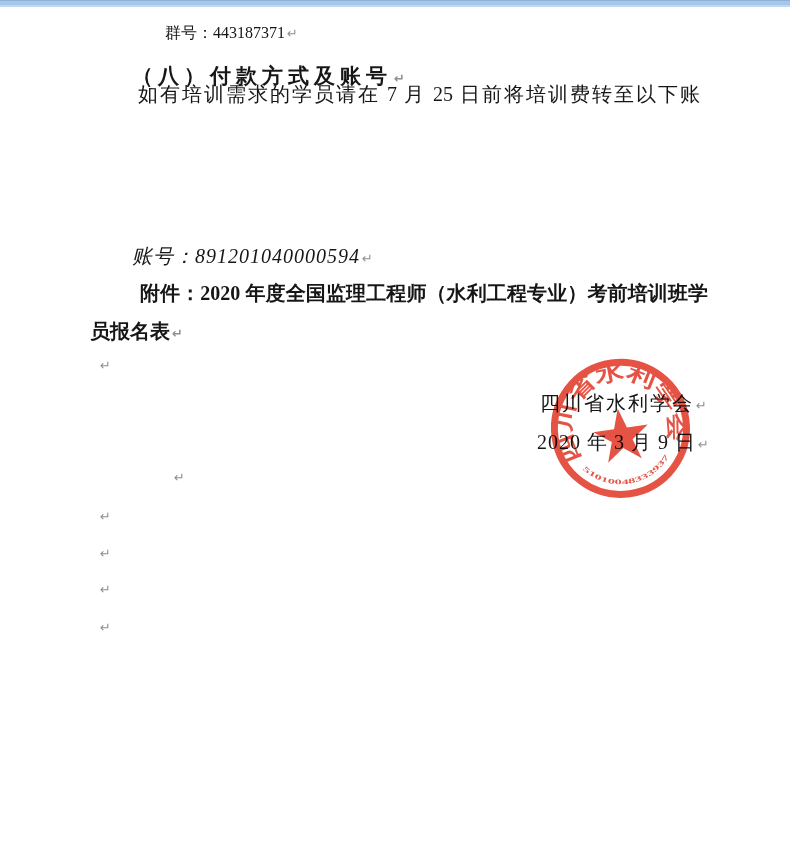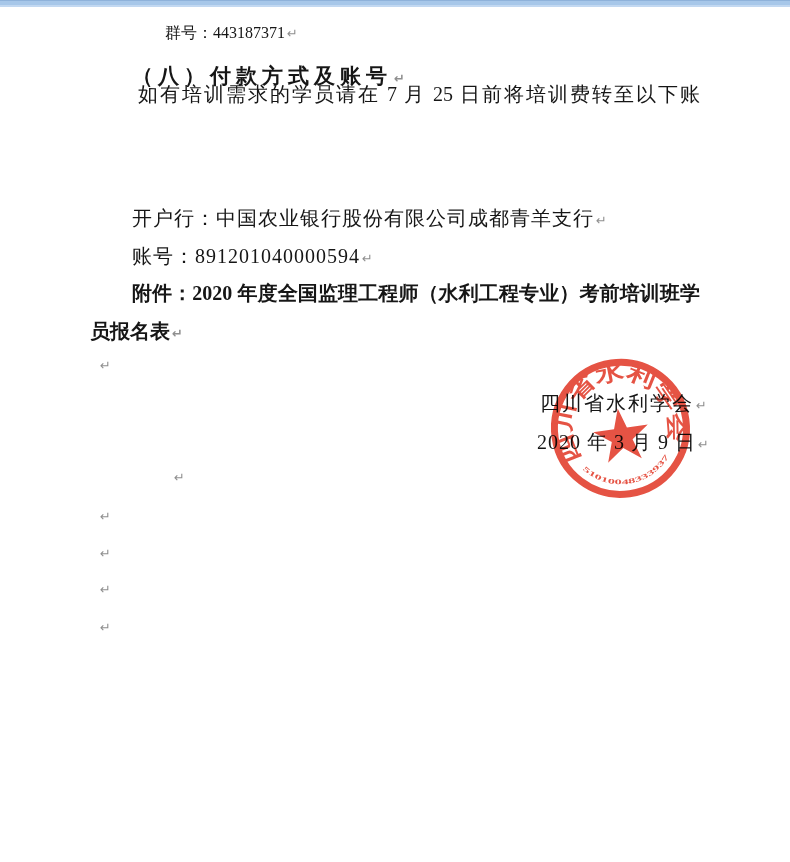--- a/index.html
+++ b/index.html
@@ -23,22 +23,22 @@
   .bold{font-weight:bold;}
   .pilcrow{font-size:13px;color:#8f8f8f;margin-left:2px;vertical-align:baseline;font-family:"DejaVu Sans",sans-serif;}
   .pmark{position:absolute;font-size:13px;color:#8f8f8f;line-height:13px;font-family:"DejaVu Sans",sans-serif;}
 
   .l-group{left:165px;top:21px;font-size:16px;}
   .l-heading{left:132px;top:56px;font-size:21px;letter-spacing:5px;margin-top:8px;}
   .l-p1a{left:138px;top:82px;width:562px;}
   .l-p1b{left:100px;top:131px;letter-spacing:1px;}
   .l-acctname{left:132px;top:169px;letter-spacing:1px;}
   .l-bank{left:132px;top:206px;letter-spacing:1px;}
-  .l-acctno{left:132px;top:244px;letter-spacing:1px;}
-  .l-att1{left:132px;top:281px;width:568px;}
+  .l-acctno{left:132px;top:244px;letter-spacing:1px;font-style:italic;}
+  .l-att1{left:140px;top:281px;width:568px;}
   .l-att2{left:90px;top:319px;}
   .l-sig-org{left:540px;top:391px;letter-spacing:2px;}
   .l-sig-date{left:537px;top:430px;letter-spacing:1px;}
 
   
   .seal{
     position:absolute;left:545px;top:356px;width:156px;height:152px;
     mix-blend-mode:multiply;opacity:.88;transform:rotate(-8deg);
   }
   .seal text{font-family:"Liberation Serif","DejaVu Serif",serif;font-weight:bold;}
@@ -51,21 +51,20 @@
   <div class="top-band"></div>
 
   <div class="tline l-group"><span>群号：443187371</span><span class="pilcrow">↵</span></div>
 
   <div class="tline l-heading bold"><span>（八）付款方式及账号</span><span class="pilcrow">↵</span></div>
 
   <div class="tline l-p1a just"><span>如有培训需求的学员请在 7 月 25 日前将培训费转至以下账</span></div>
 
 
 
-  <div class="tline l-bank"><span>开户行：中国农业银行股份有限公司成都青羊支行</span><span class="pilcrow">↵</span></div>
 
   <div class="tline l-acctno"><span>账号：891201040000594</span><span class="pilcrow">↵</span></div>
 
   <div class="tline l-att1 just bold"><span>附件：2020 年度全国监理工程师（水利工程专业）考前培训班学</span></div>
 
   <div class="tline l-att2 bold"><span>员报名表</span><span class="pilcrow">↵</span></div>
 
   <div class="tline l-sig-org"><span>四川省水利学会</span><span class="pilcrow">↵</span></div>
 
   <div class="tline l-sig-date"><span>2020 年 3 月 9 日</span><span class="pilcrow">↵</span></div>

